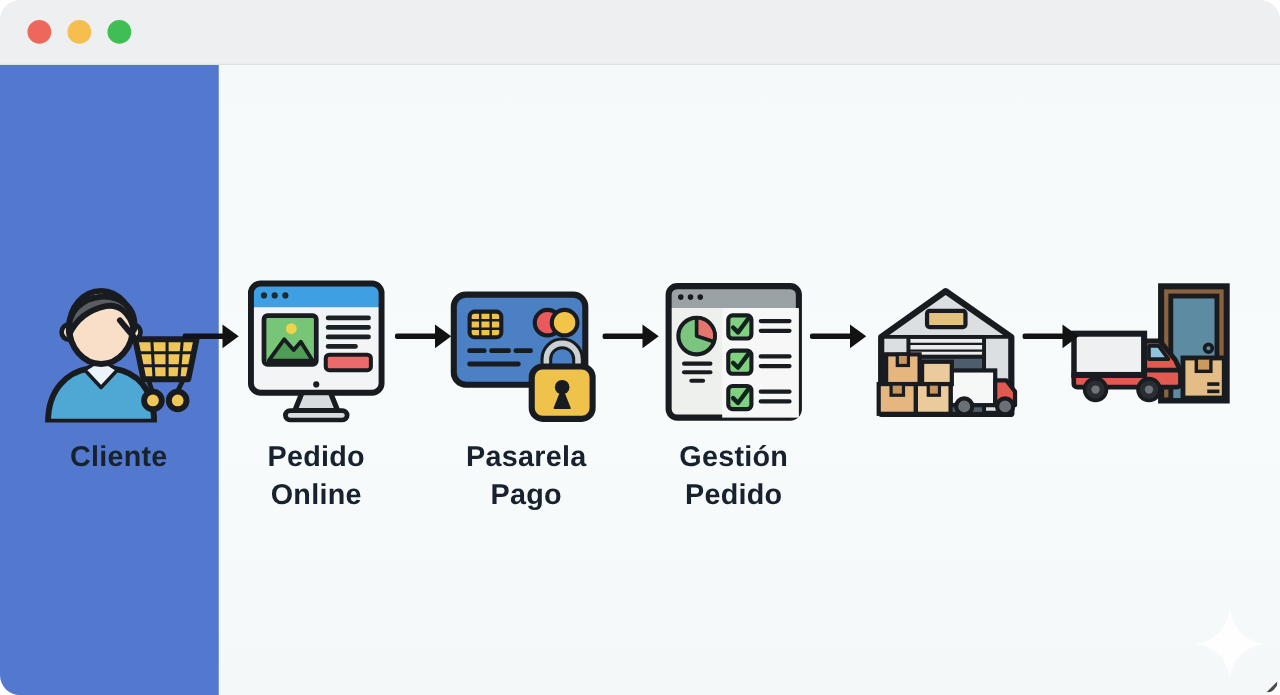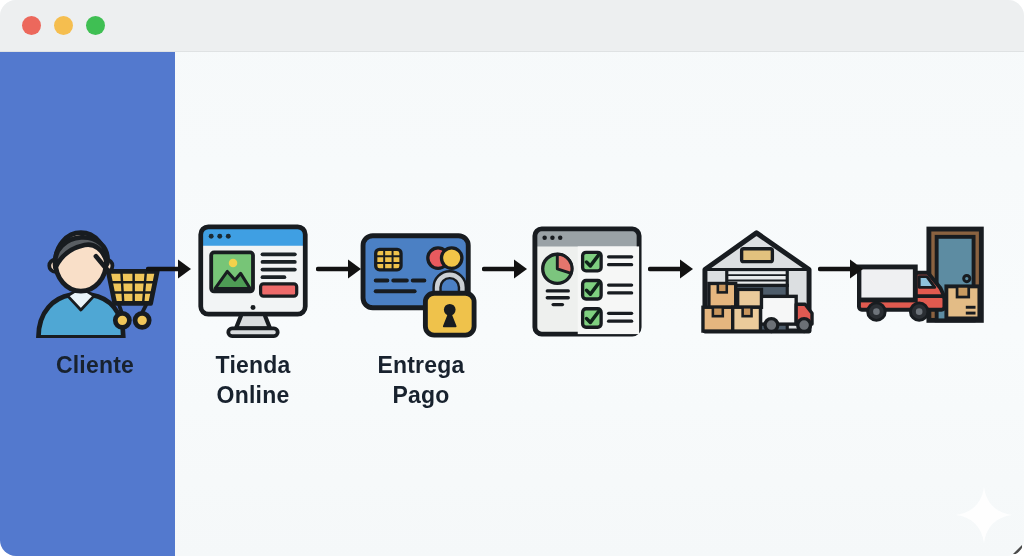--- a/index.html
+++ b/index.html
@@ -80,41 +80,41 @@
           <rect x="68" y="32" width="38" height="4" rx="2" fill="#1B2226"></rect>
           <rect x="68" y="40" width="38" height="4" rx="2" fill="#1B2226"></rect>
           <rect x="68" y="48" width="38" height="4" rx="2" fill="#1B2226"></rect>
           <rect x="68" y="56" width="27" height="4" rx="2" fill="#1B2226"></rect>
           <rect x="68" y="65" width="38" height="13" rx="3" fill="#ED6A6A" stroke="#181C20" stroke-width="3.4"></rect>
           <circle cx="60" cy="90" r="2.6" fill="#181C20"></circle>
           <path d="M48,97 L72,97 L78,112 L42,112 Z" fill="#D9DCDE" stroke="#181C20" stroke-width="4.4" stroke-linejoin="round"></path>
           <rect x="34" y="112" width="52" height="8" rx="4" fill="#D9DCDE" stroke="#181C20" stroke-width="4"></rect>
         </svg>
       </div>
-      <div class="step-label">Tienda Online</div>
+      <div class="step-label">Pedido Online</div>
     </div>
 
     <div class="step" style="left:343px">
       <div class="step-icon">
         <svg width="122" height="113" viewBox="0 0 125 116">
           <rect x="3" y="11" width="108" height="74" rx="10" fill="#4B80C4" stroke="#181C20" stroke-width="5"></rect>
           <rect x="16" y="25" width="26" height="21" rx="4" fill="#EFC24B" stroke="#181C20" stroke-width="3.4"></rect>
           <path d="M24.7,25 v21 M33.3,25 v21 M16,32 h26 M16,39 h26" stroke="#181C20" stroke-width="2"></path>
           <circle cx="80" cy="34" r="10.5" fill="#E85A5E" stroke="#181C20" stroke-width="3.4"></circle>
           <circle cx="94" cy="34" r="10.5" fill="#F2C548" stroke="#181C20" stroke-width="3.4"></circle>
           <path d="M16,57 h12 M34,57 h14 M54,57 h12" stroke="#181C20" stroke-width="4" stroke-linecap="round"></path>
           <path d="M16,68 h40" stroke="#181C20" stroke-width="4" stroke-linecap="round"></path>
           <path d="M79,70 v-6 a13,13 0 0 1 26,0 v6" fill="none" stroke="#181C20" stroke-width="9.6"></path>
           <path d="M79,70 v-6 a13,13 0 0 1 26,0 v6" fill="none" stroke="#CBD0D4" stroke-width="4.6"></path>
           <rect x="67" y="70" width="50" height="43" rx="9" fill="#EFC24B" stroke="#181C20" stroke-width="5"></rect>
           <circle cx="92" cy="87" r="6" fill="#181C20"></circle>
           <path d="M92,89 L86,104 L98,104 Z" fill="#181C20" stroke="#181C20" stroke-width="2" stroke-linejoin="round"></path>
         </svg>
       </div>
-      <div class="step-label">Entrega Pago</div>
+      <div class="step-label">Pasarela Pago</div>
     </div>
 
     <div class="step" style="left:509px">
       <div class="step-icon">
         <svg width="112" height="113" viewBox="0 0 115 116">
           <rect x="4" y="4" width="107" height="108" rx="7" fill="#EEF0EE"></rect>
           <path d="M11,4 h93 a7,7 0 0 1 7,7 v11 H4 v-11 a7,7 0 0 1 7,-7 Z" fill="#9AA2A6"></path>
           <circle cx="14" cy="13" r="2.3" fill="#181C20"></circle>
             <circle cx="22" cy="13" r="2.3" fill="#181C20"></circle>
             <circle cx="30" cy="13" r="2.3" fill="#181C20"></circle>
@@ -138,20 +138,21 @@
             <rect x="78" y="68" width="27" height="3.4" rx="1.7" fill="#181C20"></rect>
           </g>
           <g>
             <rect x="53" y="86" width="19" height="19" rx="3.5" fill="#7FD080" stroke="#181C20" stroke-width="3.4"></rect>
             <path d="M57,96 L61,100 L70,88" fill="none" stroke="#10231A" stroke-width="3.6" stroke-linecap="round" stroke-linejoin="round"></path>
             <rect x="78" y="89" width="27" height="3.4" rx="1.7" fill="#181C20"></rect>
             <rect x="78" y="97" width="27" height="3.4" rx="1.7" fill="#181C20"></rect>
           </g>
         </svg>
       </div>
+      <div class="step-label">Gestión Pedido</div>
     </div>
 
     <div class="step" style="left:679px">
       <div class="step-icon">
         <svg width="124" height="118" viewBox="0 0 125 119">
           <path d="M10,50 L62,13 L115,50 L115,112 L10,112 Z" fill="#DCDFE1" stroke="#181C20" stroke-width="5" stroke-linejoin="round"></path>
           <path d="M10,50 L115,50" stroke="#181C20" stroke-width="3"></path>
           <rect x="47" y="29" width="31" height="13" rx="2" fill="#E2C27E" stroke="#181C20" stroke-width="3.4"></rect>
           <rect x="32" y="50" width="61" height="16" fill="#E9EBEC" stroke="#181C20" stroke-width="3.2"></rect>
           <path d="M32,55.5 h61 M32,61 h61" stroke="#181C20" stroke-width="1.8"></path>

